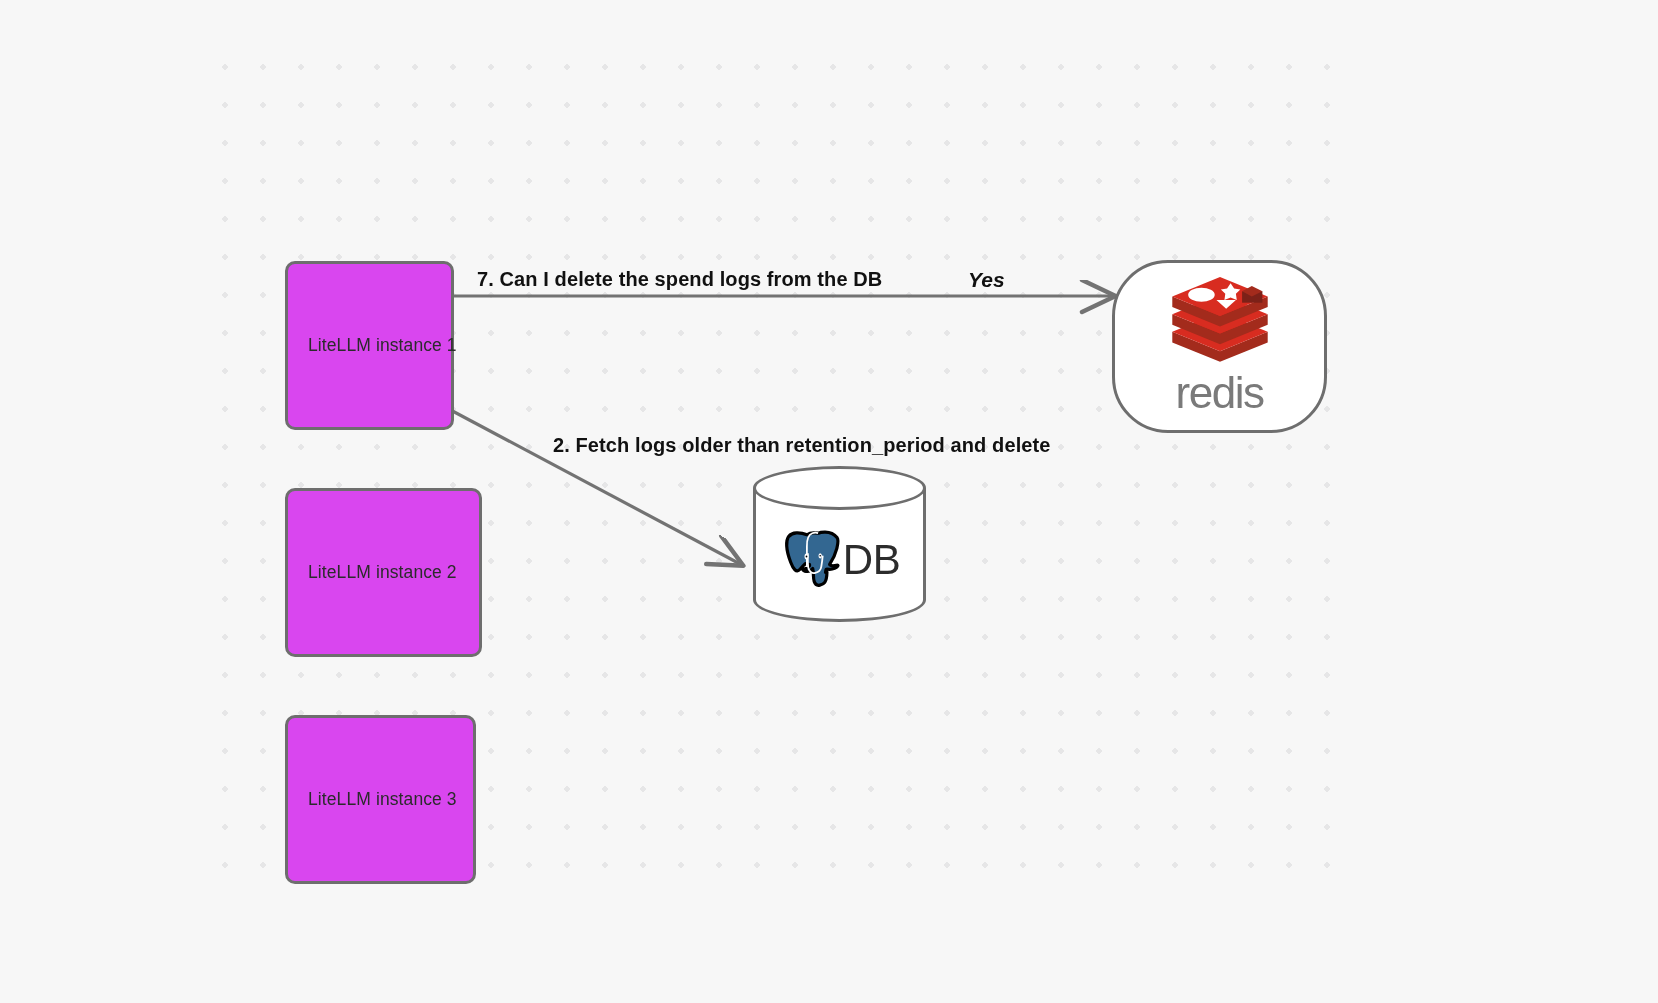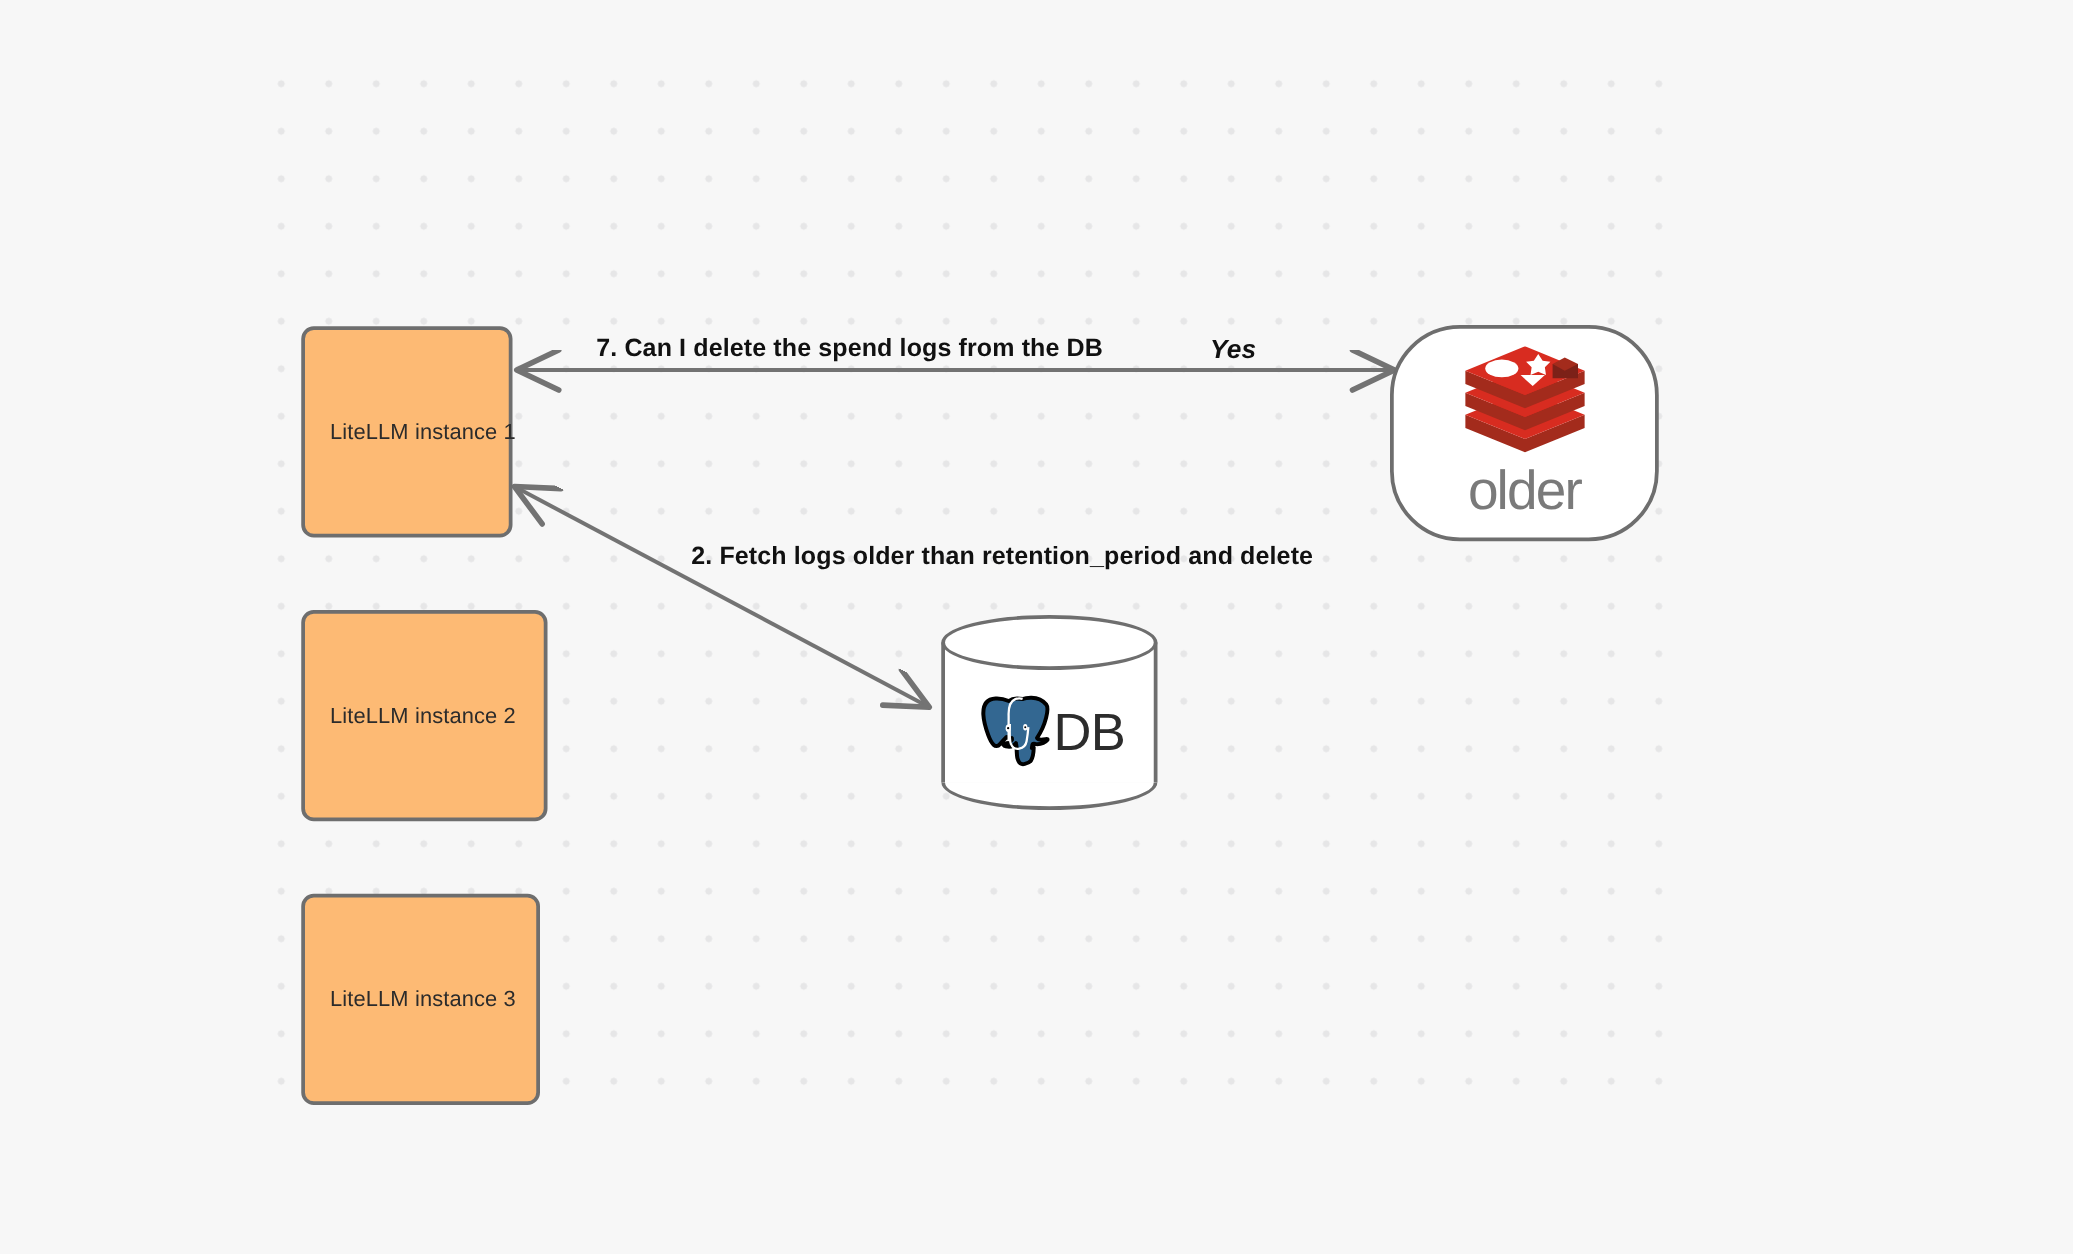--- a/index.html
+++ b/index.html
@@ -32,27 +32,28 @@
     top: -60px;
     width: 1658px;
     height: 1003px;
     background-image: radial-gradient(circle, #e6e6e7 2.7px, rgba(0,0,0,0) 2.9px);
     background-size: 38px 38px;
     background-position: 16px 10px;
   }
 
   .node-box {
     position: absolute;
-    background: #fdba74;
+    background: #d946ef;
     border: 3px solid #6e6e6e;
     border-radius: 10px;
     box-sizing: border-box;
     display: flex;
     align-items: center;
     justify-content: flex-start;
+    margin-left: 44px;
   }
   .node-box .node-label {
     font-size: 17.5px;
     color: #2b2b2b;
     font-family: "Liberation Sans", sans-serif;
     padding-left: 20px;
     letter-spacing: 0.1px;
     white-space: nowrap;
   }
 
@@ -89,21 +90,21 @@
     color: #7a7a7a;
     letter-spacing: -1.5px;
     line-height: 1;
     margin-top: 2px;
   }
 
   
   #db-node {
     position: absolute;
     left: 753px;
-    top: 492px;
+    top: 466px;
     width: 208px;
     height: 156px;
   }
   #db-node .cyl-body {
     position: absolute;
     left: 0; top: 22px;
     width: 173px;
     height: 112px;
     border-left: 3px solid #6e6e6e;
     border-right: 3px solid #6e6e6e;
@@ -229,21 +230,21 @@
 
         <path d="M60 56 L6 34 L6 22 L60 44 L114 22 L114 34 Z" fill="#a32b1c"></path>
         <path d="M6 22 L60 0 L114 22 L60 44 Z" fill="#d82c20"></path>
 
         <ellipse cx="39" cy="20" rx="15" ry="8" fill="#ffffff"></ellipse>
         <path d="M56 26 L78 26 L67 36 Z" fill="#ffffff"></path>
         <path d="M72 7 L76 13 L83 14 L78 19 L79 26 L72 23 L65 26 L66 19 L61 14 L68 13 Z" fill="#ffffff"></path>
         <path d="M85 16 L108 16 L108 29 L85 29 Z" fill="#7c2118"></path>
         <path d="M85 16 L96 10 L108 16 L96 22 Z" fill="#a32b1c"></path>
       </svg>
-      <span class="redis-word">older</span>
+      <span class="redis-word">redis</span>
     </div>
   </div>
 
   <div id="db-node">
     <div class="cyl-bottom-fill"></div>
     <div class="cyl-body"></div>
     <div class="cyl-bottom"></div>
     <div class="cyl-top"></div>
     <div class="db-content">
       <svg width="64" height="64" viewBox="0 0 64 64">

